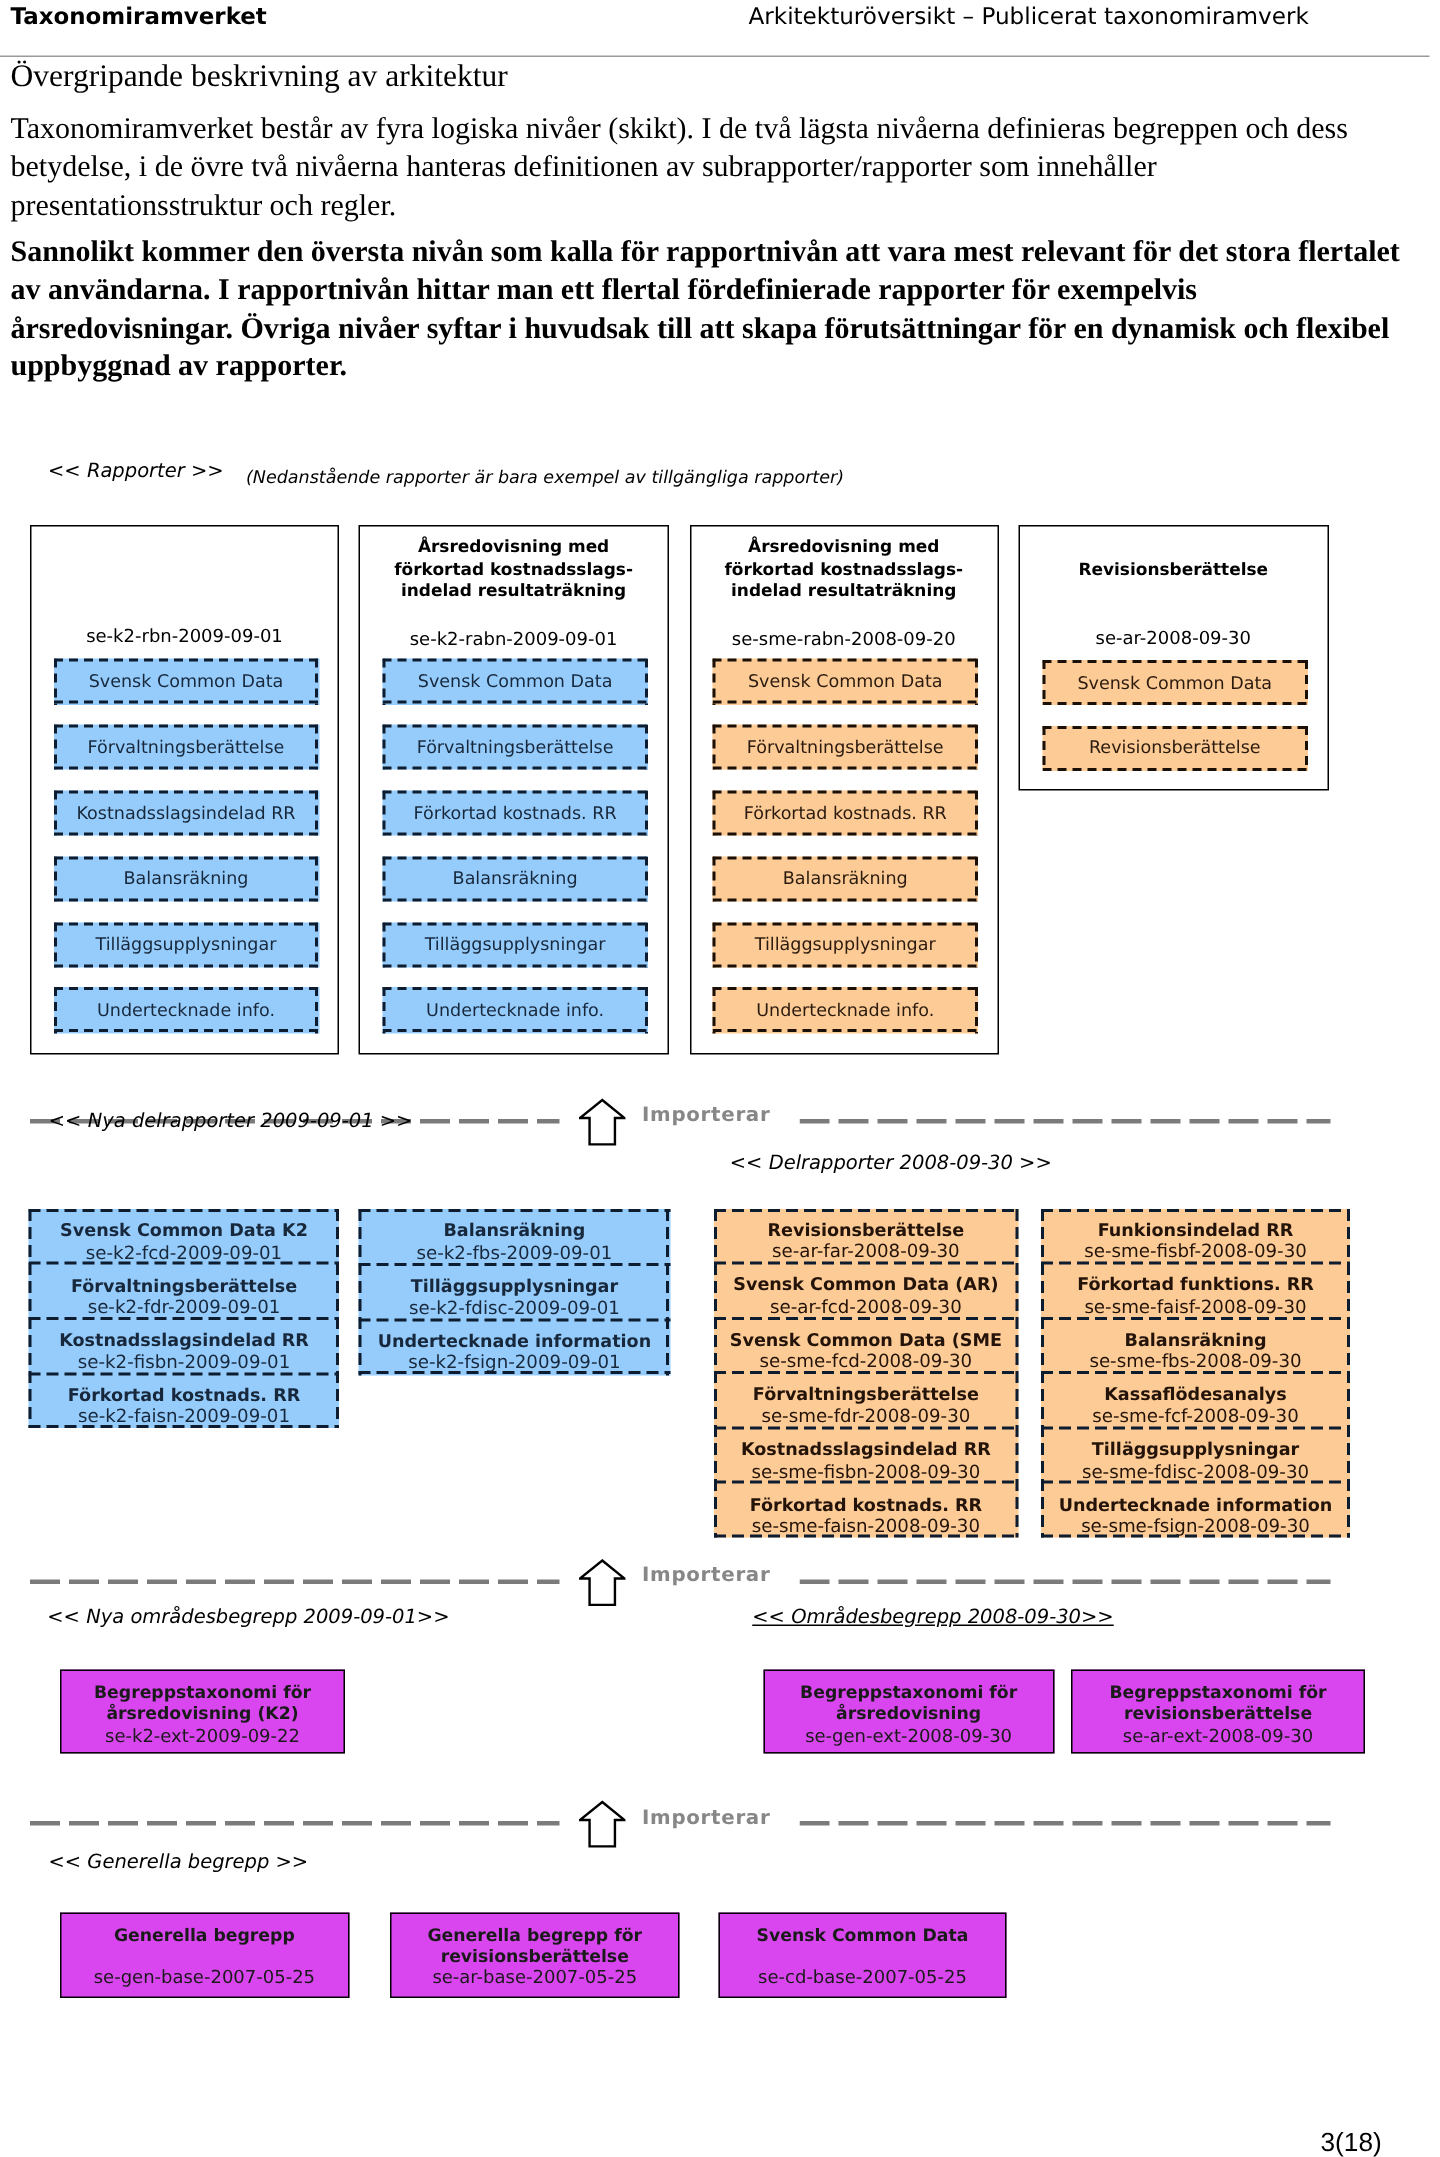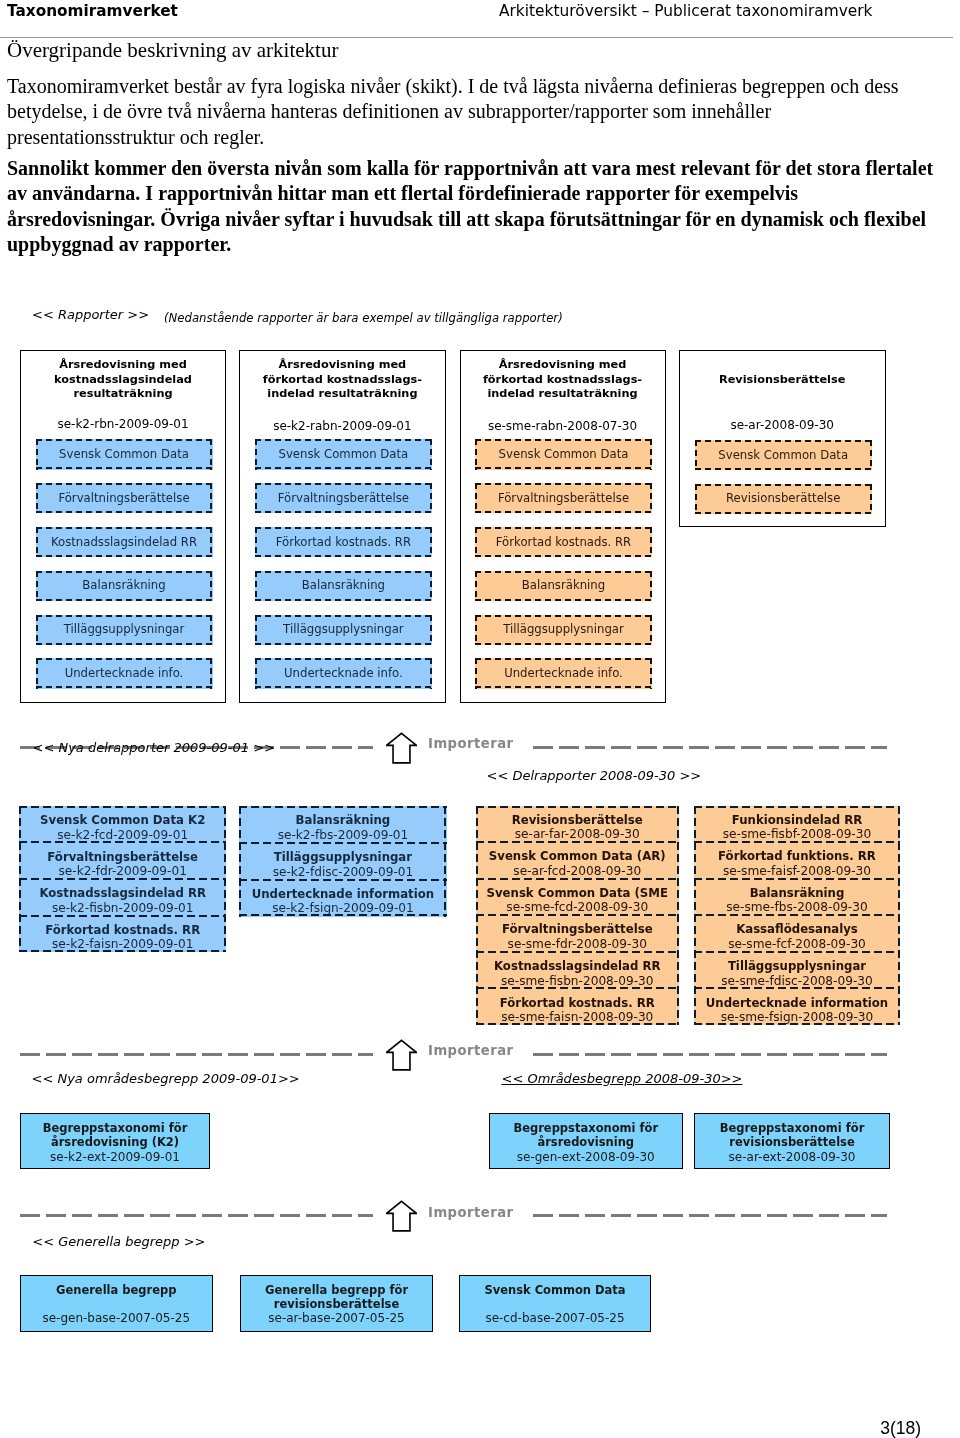--- a/index.html
+++ b/index.html
@@ -47,22 +47,22 @@
      linear-gradient(to bottom,var(--dc) 0 var(--dl),transparent var(--dl) var(--dp)) left top/var(--dw) var(--dp) repeat-y,
      linear-gradient(to bottom,var(--dc) 0 var(--dl),transparent var(--dl) var(--dp)) right top/var(--dw) var(--dp) repeat-y;}
   .stack .row{box-sizing:border-box;display:flex;flex-direction:column;align-items:center;justify-content:flex-start;position:relative;}
   .stack .row:not(:last-child)::after{content:"";position:absolute;left:0;right:0;bottom:-1.4px;height:2.3px;z-index:2;
     background:linear-gradient(to right,var(--dc) 0 var(--dl),transparent var(--dl) var(--dp)) left top/var(--dp) 2.3px repeat-x;}
   .stack.or .rn,.stack.or .ri{color:#241309;}
   .stack .rn{font-family:"DejaVu Sans",sans-serif;font-weight:bold;font-size:11.72px;color:#17283c;line-height:12px;white-space:nowrap;margin-top:8.2px;}
   .stack .ri{font-family:"DejaVu Sans",sans-serif;font-size:12.15px;color:#17283c;line-height:12.5px;white-space:nowrap;margin-top:2.6px;}
 
   
-  .ybox{position:absolute;box-sizing:border-box;border:1.7px solid #000;background:#7dd3fc;
-        display:flex;flex-direction:column;align-items:center;overflow:hidden;}
+  .ybox{position:absolute;box-sizing:border-box;border:1.7px solid #000;background:#d946ef;
+        display:flex;flex-direction:column;align-items:center;overflow:hidden;margin-left:20px;}
   .ybox.dc .yn{position:absolute;left:0;right:0;top:7.3px;}
   .ybox.dc .yi{position:absolute;left:0;right:0;top:36px;}
   .ybox.dc{justify-content:flex-start;}
   .ybox.sp{justify-content:flex-start;position:absolute;}
   .ybox.sp .yn{position:absolute;left:0;right:0;top:7px;}
   .ybox.sp .yi{position:absolute;left:0;right:0;top:35.5px;}
   .ybox .yn{font-family:"DejaVu Sans",sans-serif;font-weight:bold;font-size:11.5px;color:#1a1a1a;line-height:14px;text-align:center;}
   .ybox .yi{font-family:"DejaVu Sans",sans-serif;font-size:12px;color:#1a1a1a;line-height:14.5px;text-align:center;}
 
   
@@ -81,42 +81,41 @@
 <div class="abs" id="hdr-right">Arkitekturöversikt – Publicerat taxonomiramverk</div>
 <div class="abs" id="hdr-rule"></div>
 
 <div class="abs" id="doc-title">Övergripande beskrivning av arkitektur</div>
 <div class="abs para" style="top:74px;">Taxonomiramverket består av fyra logiska nivåer (skikt). I de två lägsta nivåerna definieras begreppen och dess betydelse, i de övre två nivåerna hanteras definitionen av subrapporter/rapporter som innehåller presentationsstruktur och regler.</div>
 <div class="abs para" style="top:156px;font-weight:bold;">Sannolikt kommer den översta nivån som kalla för rapportnivån att vara mest relevant för det stora flertalet av användarna. I rapportnivån hittar man ett flertal fördefinierade rapporter för exempelvis årsredovisningar. Övriga nivåer syftar i huvudsak till att skapa förutsättningar för en dynamisk och flexibel uppbyggnad av rapporter.</div>
 
 <div class="abs seclabel" style="left:32px;top:307px;">&lt;&lt; Rapporter &gt;&gt;</div>
 <div class="abs secnote" style="left:164px;top:311px;">(Nedanstående rapporter är bara exempel av tillgängliga rapporter)</div>
 <div class="abs rptbox" style="left:20px;top:350px;width:206.2px;height:353px;">
-  <div class="rpt-title" style="position:absolute;left:9px;top:7.4px;width:186px;">Årsredovisning med kostnadsslagsindelad resultaträkning</div>
   <div class="rpt-id" style="position:absolute;left:6px;top:66px;width:192px;">se-k2-rbn-2009-09-01</div>
   <div class="chip blue" style="left:14.5px;top:88.4px;width:177px;height:30.2px;">Svensk Common Data</div>
   <div class="chip blue" style="left:14.5px;top:132.2px;width:177px;height:30.2px;">Förvaltningsberättelse</div>
   <div class="chip blue" style="left:14.5px;top:176.0px;width:177px;height:30.2px;">Kostnadsslagsindelad RR</div>
   <div class="chip blue" style="left:14.5px;top:219.8px;width:177px;height:30.2px;">Balansräkning</div>
   <div class="chip blue" style="left:14.5px;top:263.6px;width:177px;height:30.2px;">Tilläggsupplysningar</div>
   <div class="chip blue" style="left:14.5px;top:307.4px;width:177px;height:30.2px;">Undertecknade info.</div>
 </div>
 <div class="abs rptbox" style="left:239.4px;top:350px;width:206.6px;height:353px;">
   <div class="rpt-title" style="position:absolute;left:9px;top:7.4px;width:186px;">Årsredovisning med förkortad kostnadsslags-indelad resultaträkning</div>
   <div class="rpt-id" style="position:absolute;left:6px;top:67.6px;width:192px;">se-k2-rabn-2009-09-01</div>
   <div class="chip blue" style="left:14.5px;top:88.4px;width:177px;height:30.2px;">Svensk Common Data</div>
   <div class="chip blue" style="left:14.5px;top:132.2px;width:177px;height:30.2px;">Förvaltningsberättelse</div>
   <div class="chip blue" style="left:14.5px;top:176.0px;width:177px;height:30.2px;">Förkortad kostnads. RR</div>
   <div class="chip blue" style="left:14.5px;top:219.8px;width:177px;height:30.2px;">Balansräkning</div>
   <div class="chip blue" style="left:14.5px;top:263.6px;width:177px;height:30.2px;">Tilläggsupplysningar</div>
   <div class="chip blue" style="left:14.5px;top:307.4px;width:177px;height:30.2px;">Undertecknade info.</div>
 </div>
 <div class="abs rptbox" style="left:459.5px;top:350px;width:206.8px;height:353px;">
   <div class="rpt-title" style="position:absolute;left:9px;top:7.4px;width:186px;">Årsredovisning med förkortad kostnadsslags-indelad resultaträkning</div>
-  <div class="rpt-id" style="position:absolute;left:6px;top:67.6px;width:192px;">se-sme-rabn-2008-07-30</div>
+  <div class="rpt-id" style="position:absolute;left:6px;top:67.6px;width:192px;">se-sme-rabn-2008-09-20</div>
   <div class="chip orange" style="left:14.5px;top:88.4px;width:177px;height:30.2px;">Svensk Common Data</div>
   <div class="chip orange" style="left:14.5px;top:132.2px;width:177px;height:30.2px;">Förvaltningsberättelse</div>
   <div class="chip orange" style="left:14.5px;top:176.0px;width:177px;height:30.2px;">Förkortad kostnads. RR</div>
   <div class="chip orange" style="left:14.5px;top:219.8px;width:177px;height:30.2px;">Balansräkning</div>
   <div class="chip orange" style="left:14.5px;top:263.6px;width:177px;height:30.2px;">Tilläggsupplysningar</div>
   <div class="chip orange" style="left:14.5px;top:307.4px;width:177px;height:30.2px;">Undertecknade info.</div>
 </div>
 <div class="abs rptbox" style="left:679.2px;top:350px;width:206.6px;height:177.3px;">
   <div class="rpt-title" style="position:absolute;left:9px;top:21.6px;width:186px;">Revisionsberättelse</div>
   <div class="rpt-id" style="position:absolute;left:6px;top:67.4px;width:192px;">se-ar-2008-09-30</div>
@@ -218,21 +217,21 @@
 <div class="sep-line" style="left:19.9px;top:1052.8px;width:353px;"></div>
 <div class="sep-line" style="left:533px;top:1052.8px;width:354px;"></div>
 <div class="arrow" style="left:386px;top:1038.8px;width:31px;height:32px;"><svg width="31" height="32" viewBox="0 0 30.8 31.4">
       <path d="M15.4 1.1 L30.2 13.1 L23.8 13.1 L23.8 30.5 L7.0 30.5 L7.0 13.1 L0.6 13.1 Z" fill="#ffffff" stroke="#000000" stroke-width="1.6" stroke-linejoin="miter"></path>
     </svg></div>
 <div class="imp-label" style="left:428px;top:1043.0px;">Importerar</div>
 <div class="abs seclabel" style="left:31.5px;top:1071px;">&lt;&lt; Nya områdesbegrepp 2009-09-01&gt;&gt;</div>
 <div class="abs seclabel" style="left:501.5px;top:1071px;text-decoration:underline;">&lt;&lt; Områdesbegrepp 2008-09-30&gt;&gt;</div>
 <div class="ybox dc" style="left:20px;top:1112.5px;width:190px;height:56.5px;">
   <div class="yn">Begreppstaxonomi för årsredovisning (K2)</div>
-  <div class="yi">se-k2-ext-2009-09-01</div>
+  <div class="yi">se-k2-ext-2009-09-22</div>
 </div>
 <div class="ybox dc" style="left:489px;top:1112.5px;width:193.5px;height:56.5px;">
   <div class="yn">Begreppstaxonomi för årsredovisning</div>
   <div class="yi">se-gen-ext-2008-09-30</div>
 </div>
 <div class="ybox dc" style="left:694px;top:1112.5px;width:196px;height:56.5px;">
   <div class="yn">Begreppstaxonomi för revisionsberättelse</div>
   <div class="yi">se-ar-ext-2008-09-30</div>
 </div>
 <div class="sep-line" style="left:19.9px;top:1214.3px;width:353px;"></div>

